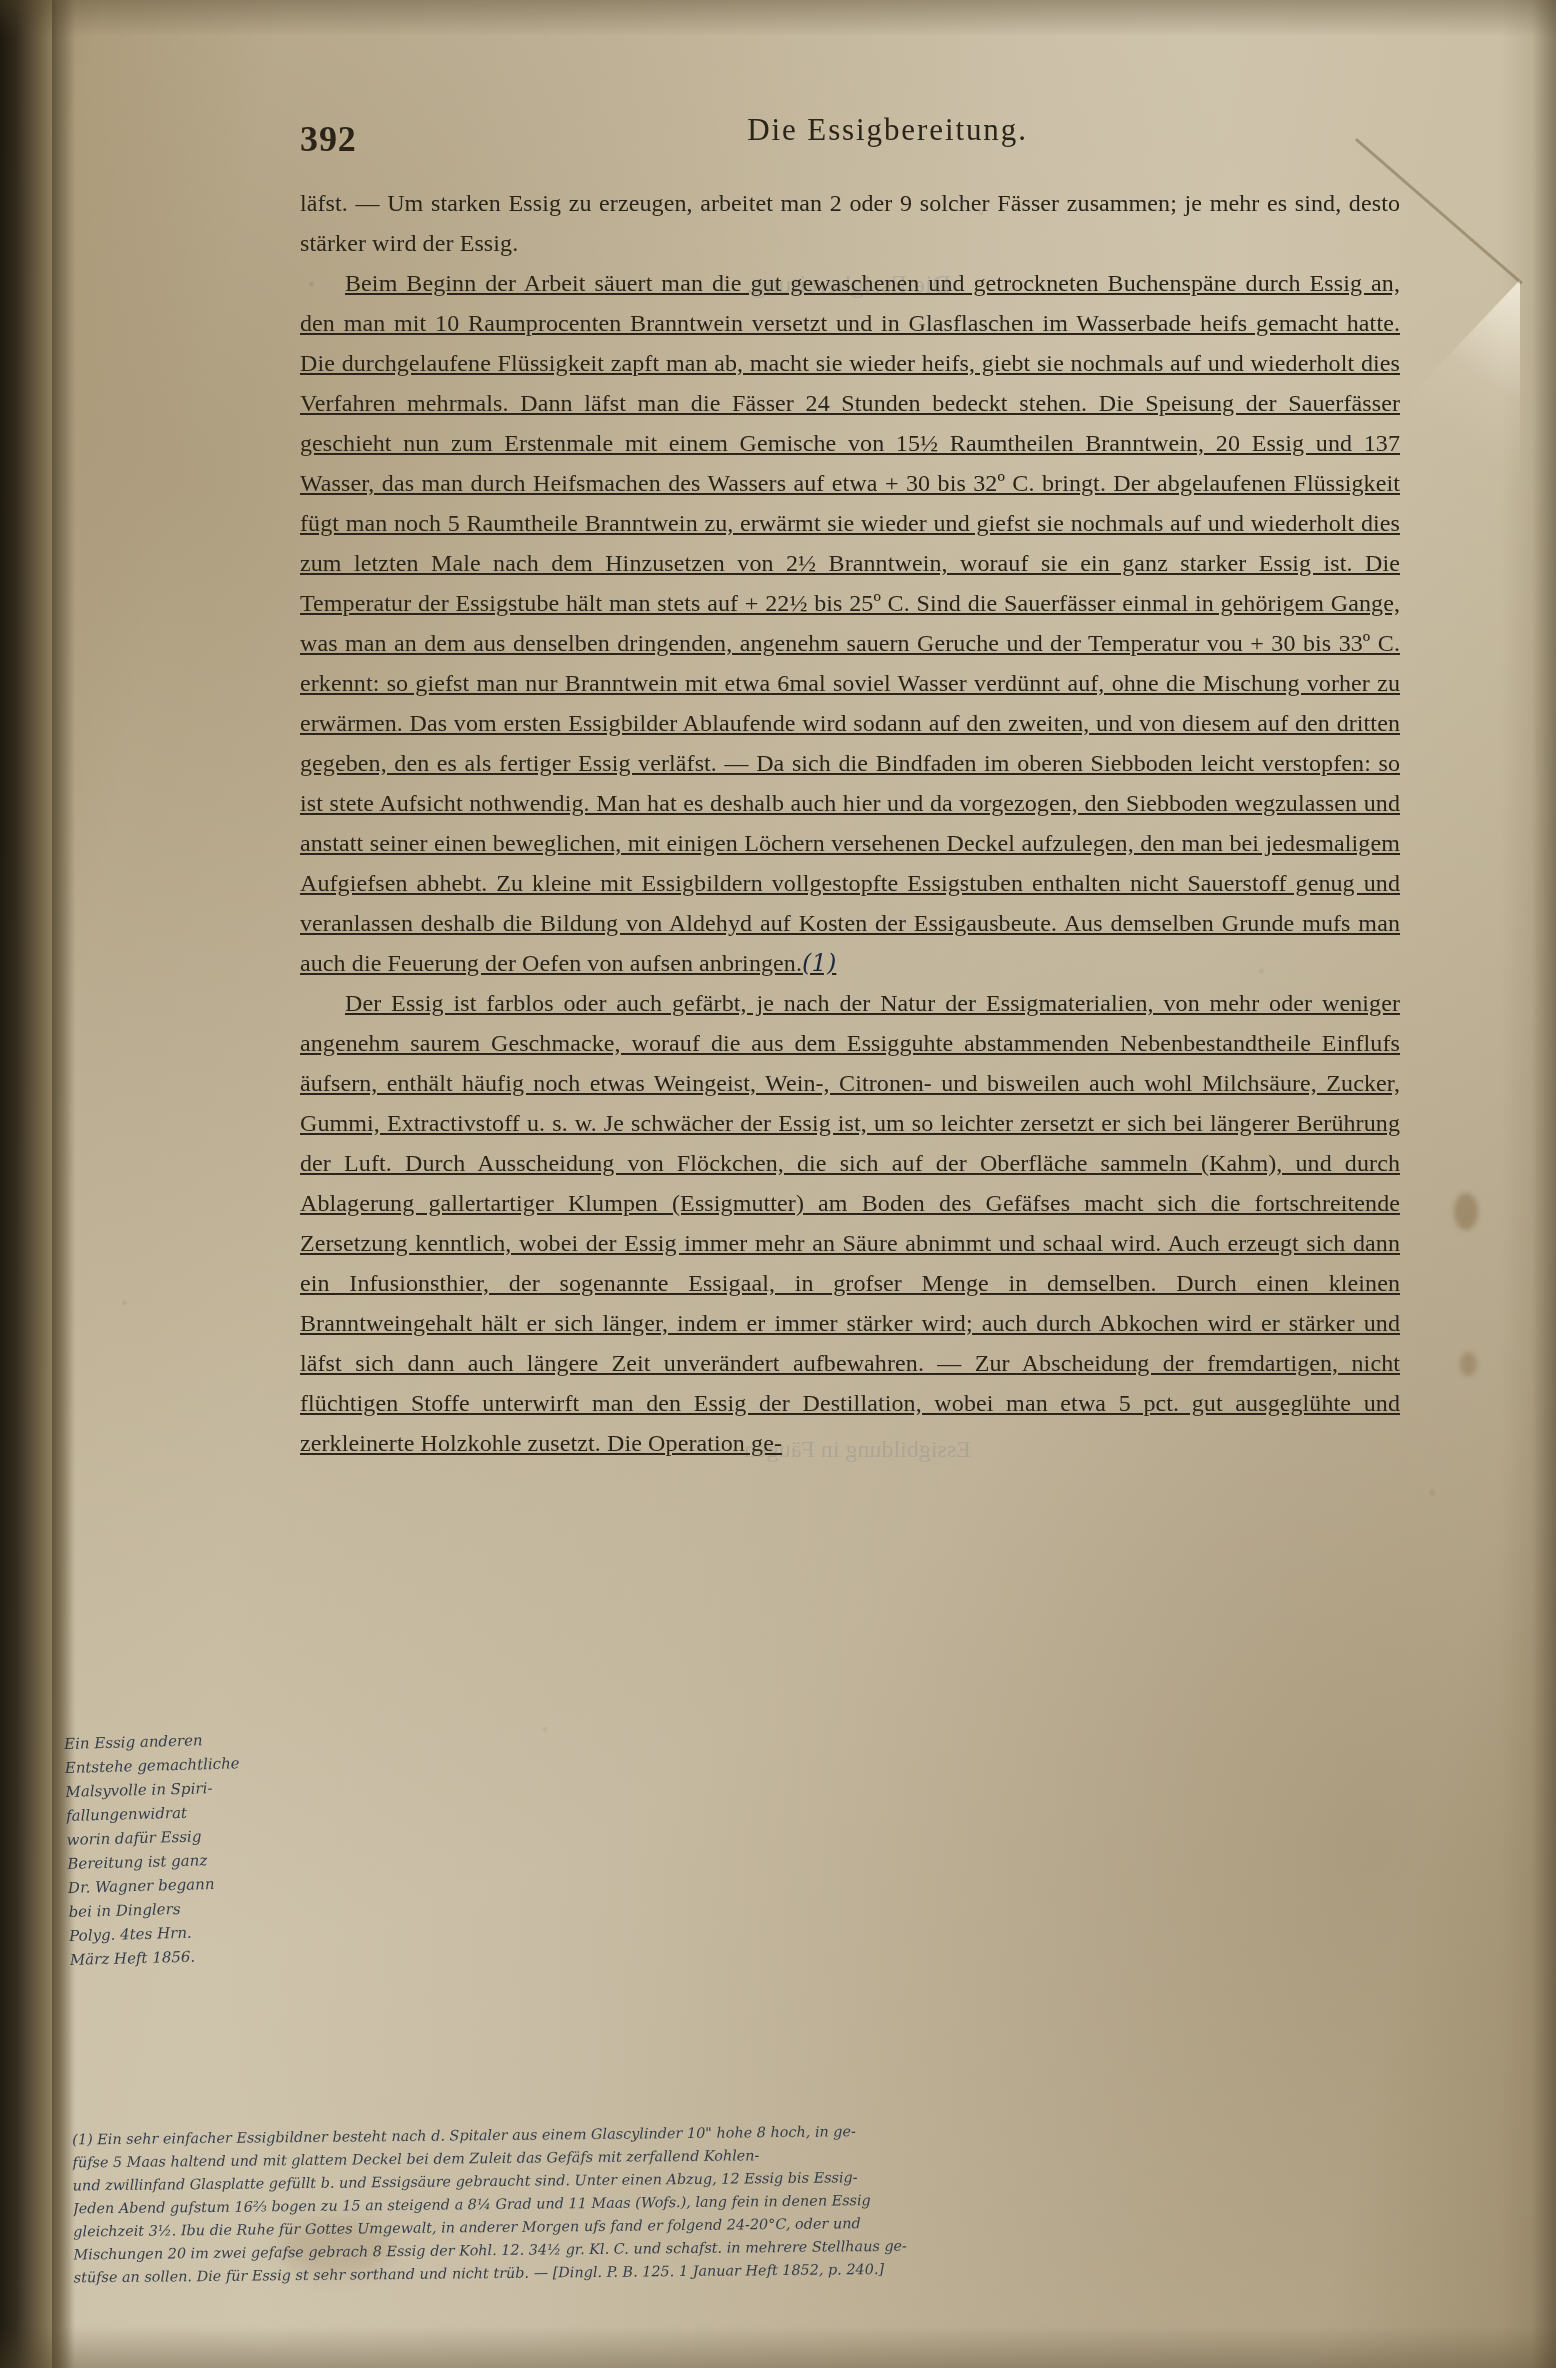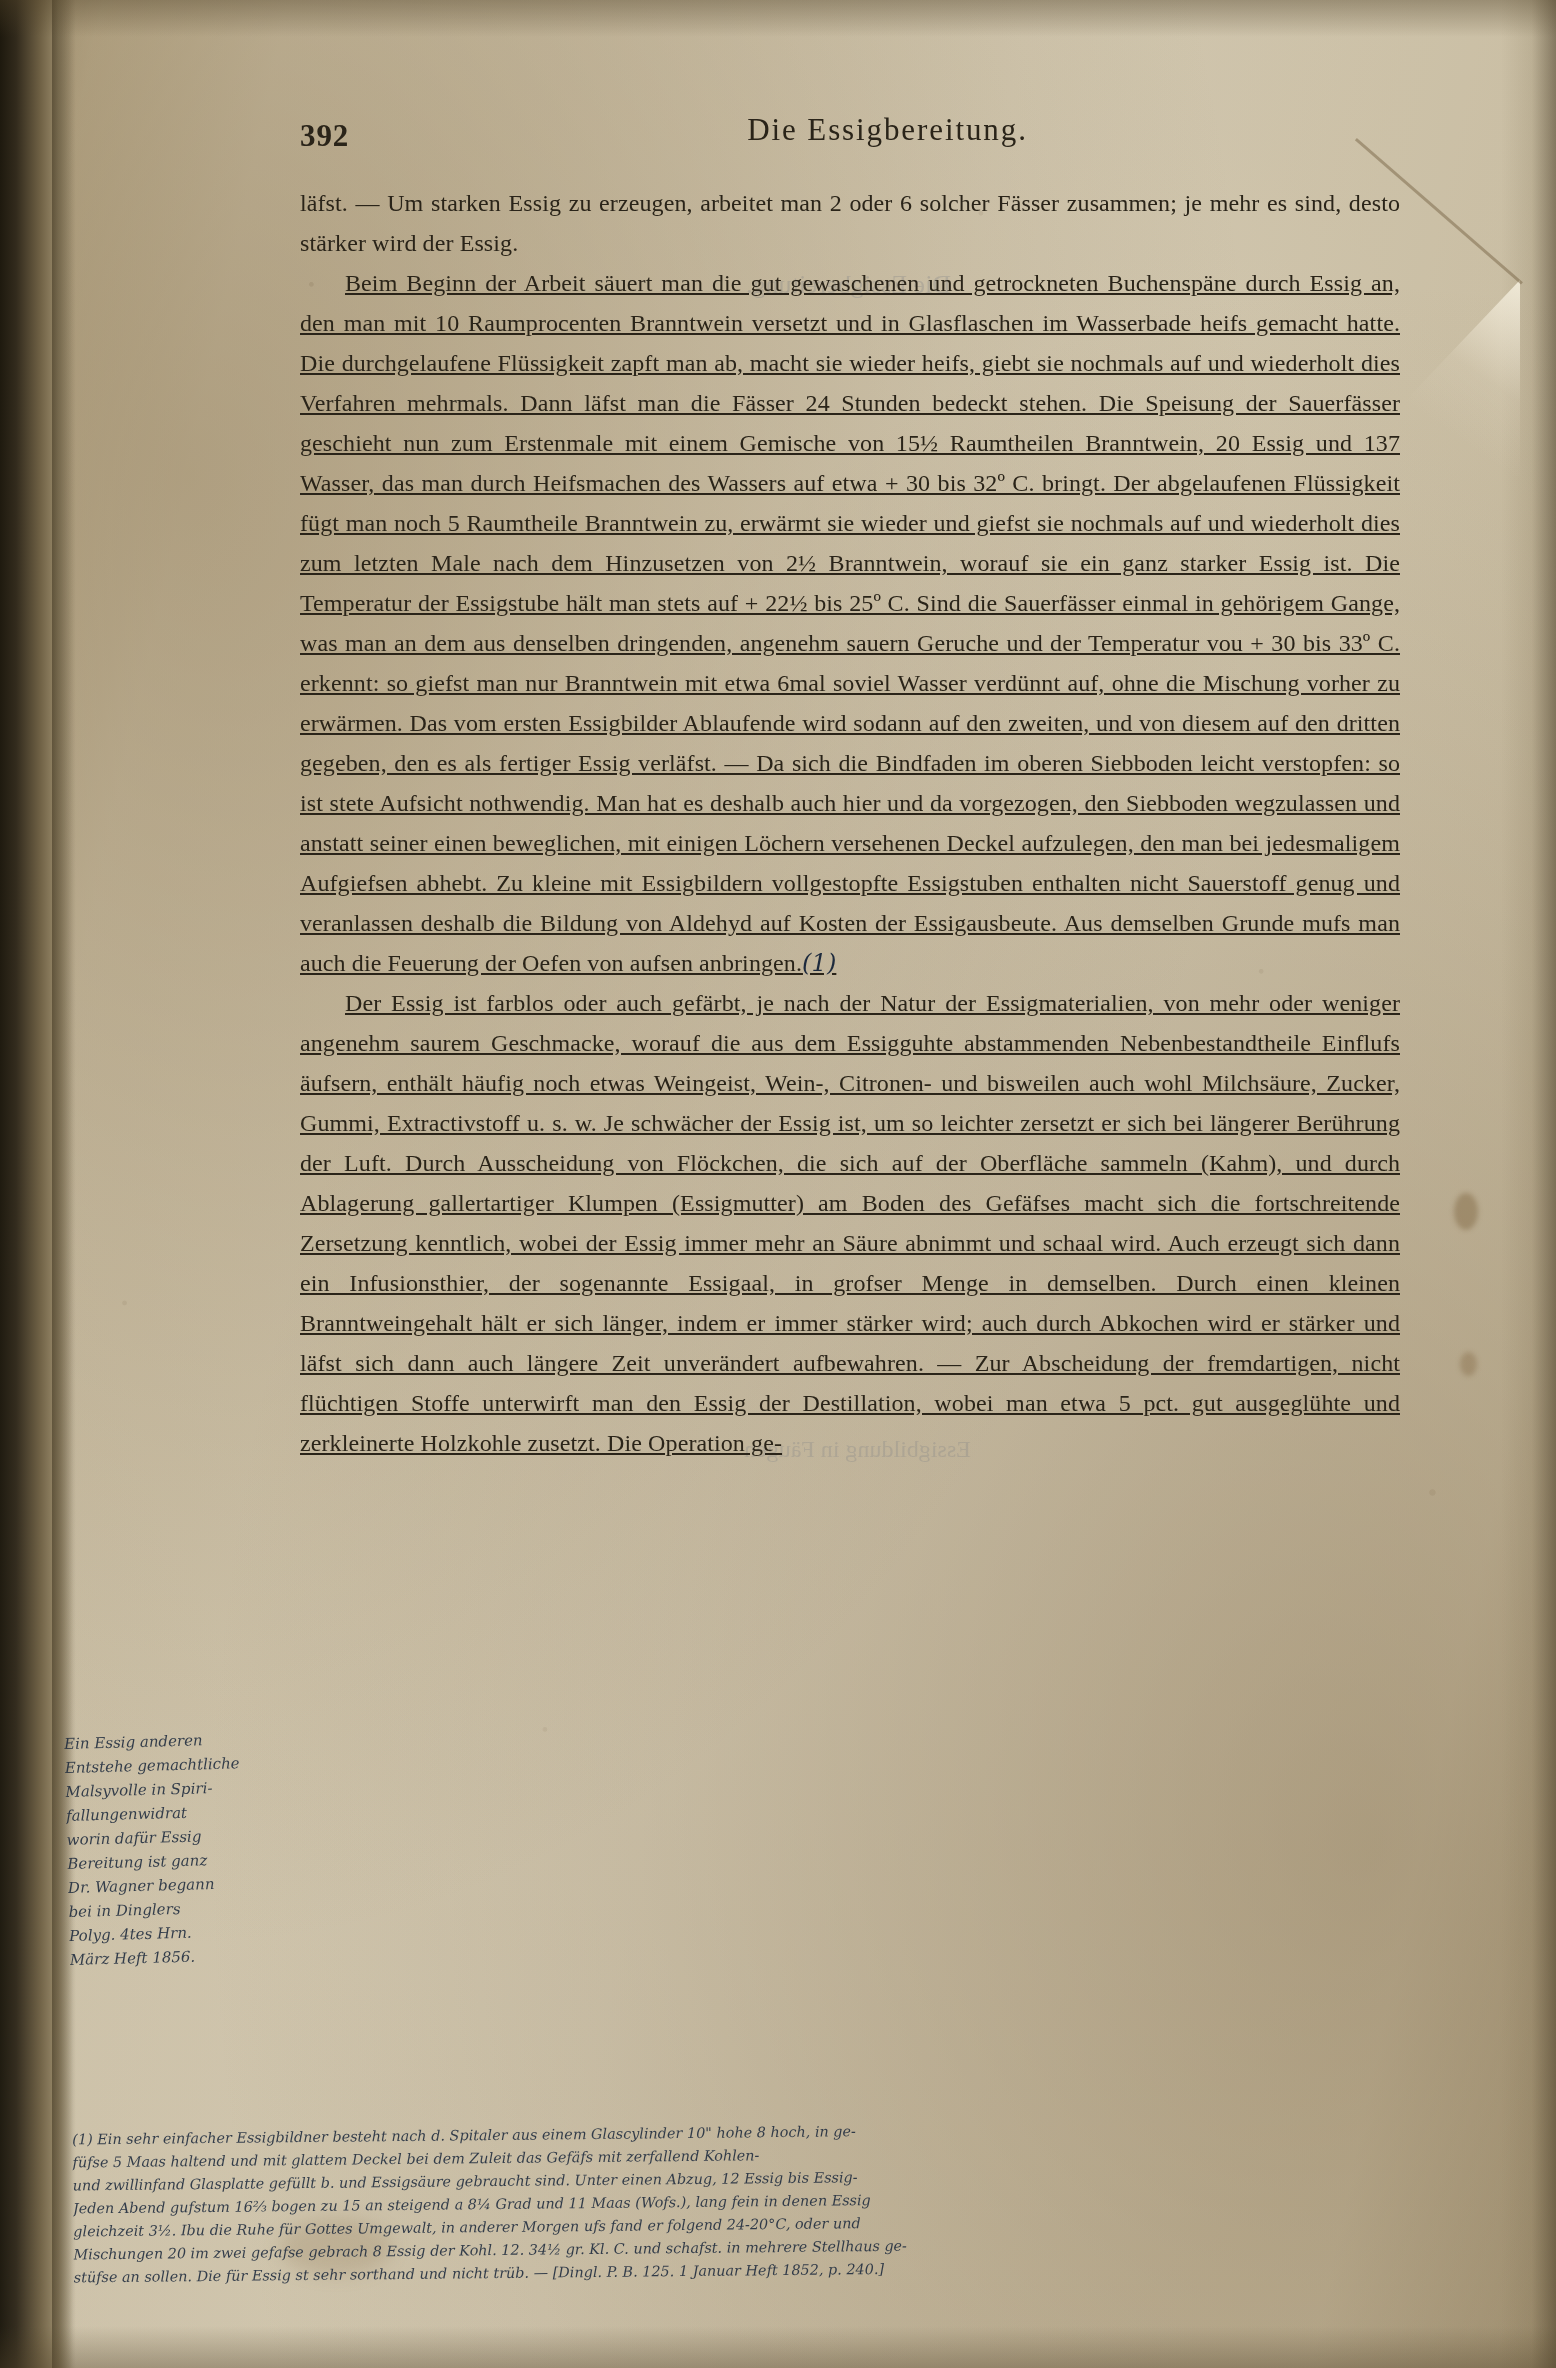--- a/index.html
+++ b/index.html
@@ -76,21 +76,21 @@
     width: 1100px;
   }
   .header {
     position: relative;
     height: 52px;
   }
   .folio {
     position: absolute;
     left: 0;
     top: 5.6px;
-    font-size: 31px;
+    font-size: 36px;
     font-weight: 700;
     letter-spacing: 0.9px;
   }
   .running-title {
     position: absolute;
     left: 0;
     right: 0;
     top: 0;
     text-align: center;
     font-size: 31px;
@@ -226,21 +226,21 @@
   <div class="showthrough2">Essigbildung in Fäugen</div>
 
   <div class="content">
 
     <div class="header">
       <div class="folio">392</div>
       <div class="running-title">Die Essigbereitung.</div>
     </div>
 
     <div class="body-text">
-      <p>läfst. — Um starken Essig zu erzeugen, arbeitet man 2 oder 6 solcher Fässer zusammen; je mehr es sind, desto stärker wird der Essig.</p>
+      <p>läfst. — Um starken Essig zu erzeugen, arbeitet man 2 oder 9 solcher Fässer zusammen; je mehr es sind, desto stärker wird der Essig.</p>
       <p class="indent"><span>Beim Beginn der Arbeit säuert man die gut gewaschenen und getrockneten Buchenspäne durch Essig an, den man mit 10 Raumprocenten Branntwein versetzt und in Glasflaschen im Wasserbade heifs gemacht hatte. Die durchgelaufene Flüssigkeit zapft man ab, macht sie wieder heifs, giebt sie nochmals auf und wiederholt dies Verfahren mehrmals. Dann läfst man die Fässer 24 Stunden bedeckt stehen. Die Speisung der Sauerfässer geschieht nun zum Erstenmale mit einem Gemische von 15½ Raumtheilen Branntwein, 20 Essig und 137 Wasser, das man durch Heifsmachen des Wassers auf etwa + 30 bis 32º C. bringt. Der abgelaufenen Flüssigkeit fügt man noch 5 Raumtheile Branntwein zu, erwärmt sie wieder und giefst sie nochmals auf und wiederholt dies zum letzten Male nach dem Hinzusetzen von 2½ Branntwein, worauf sie ein ganz starker Essig ist. Die Temperatur der Essigstube hält man stets auf + 22½ bis 25º C. Sind die Sauerfässer einmal in gehörigem Gange, was man an dem aus denselben dringenden, angenehm sauern Geruche und der Temperatur vou + 30 bis 33º C. erkennt: so giefst man nur Branntwein mit etwa 6mal soviel Wasser verdünnt auf, ohne die Mischung vorher zu erwärmen. Das vom ersten Essigbilder Ablaufende wird sodann auf den zweiten, und von diesem auf den dritten gegeben, den es als fertiger Essig verläfst. — Da sich die Bindfaden im oberen Siebboden leicht verstopfen: so ist stete Aufsicht nothwendig. Man hat es deshalb auch hier und da vorgezogen, den Siebboden wegzulassen und anstatt seiner einen beweglichen, mit einigen Löchern versehenen Deckel aufzulegen, den man bei jedesmaligem Aufgiefsen abhebt. Zu kleine mit Essigbildern vollgestopfte Essigstuben enthalten nicht Sauerstoff genug und veranlassen deshalb die Bildung von Aldehyd auf Kosten der Essigausbeute. Aus demselben Grunde mufs man auch die Feuerung der Oefen von aufsen anbringen.</span><span class="inline-mark">(1)</span></p>
       <p class="indent">Der Essig ist farblos oder auch gefärbt, je nach der Natur der Essigmaterialien, von mehr oder weniger angenehm saurem Geschmacke, worauf die aus dem Essigguhte abstammenden Nebenbestandtheile Einflufs äufsern, enthält häufig noch etwas Weingeist, Wein-, Citronen- und bisweilen auch wohl Milchsäure, Zucker, Gummi, Extractivstoff u. s. w. Je schwächer der Essig ist, um so leichter zersetzt er sich bei längerer Berührung der Luft. Durch Ausscheidung von Flöckchen, die sich auf der Oberfläche sammeln (Kahm), und durch Ablagerung gallertartiger Klumpen (Essigmutter) am Boden des Gefäfses macht sich die fortschreitende Zersetzung kenntlich, wobei der Essig immer mehr an Säure abnimmt und schaal wird. Auch erzeugt sich dann ein Infusionsthier, der sogenannte Essigaal, in grofser Menge in demselben. Durch einen kleinen Branntweingehalt hält er sich länger, indem er immer stärker wird; auch durch Abkochen wird er stärker und läfst sich dann auch längere Zeit unverändert aufbewahren. — Zur Abscheidung der fremdartigen, nicht flüchtigen Stoffe unterwirft man den Essig der Destillation, wobei man etwa 5 pct. gut ausgeglühte und zerkleinerte Holzkohle zusetzt. Die Operation ge-</p>
     </div>
 
   </div>
 
   <div class="margin-note hand">
     <div>Ein Essig anderen</div>
     <div>Entstehe gemachtliche</div>
     <div>Malsyvolle in Spiri-</div>

